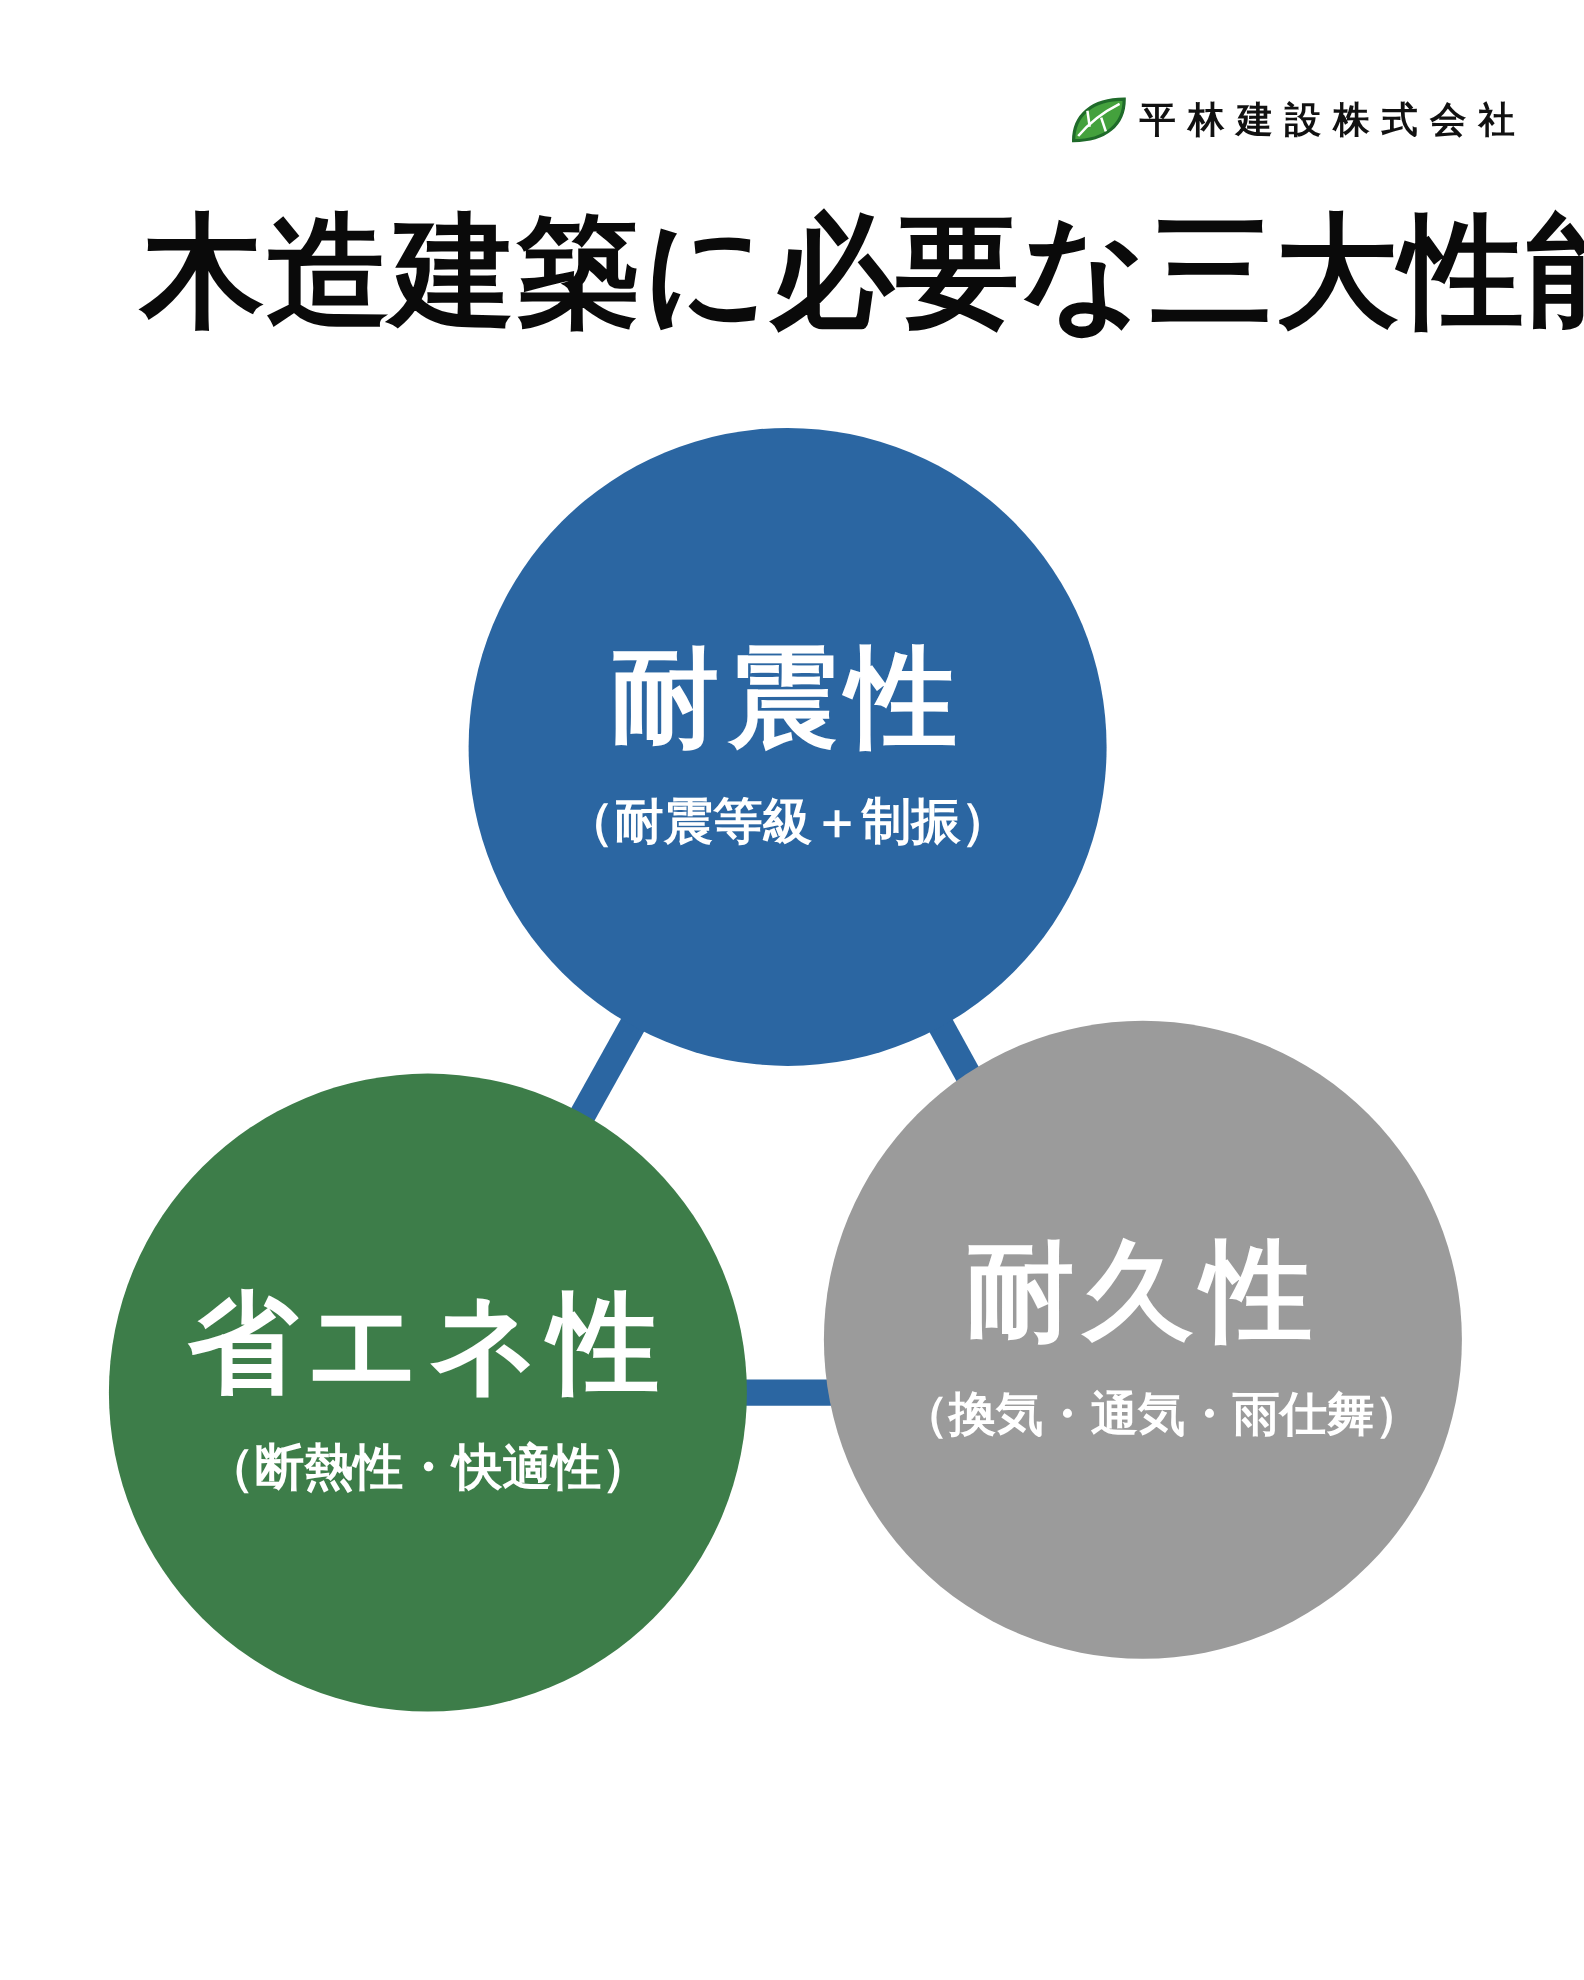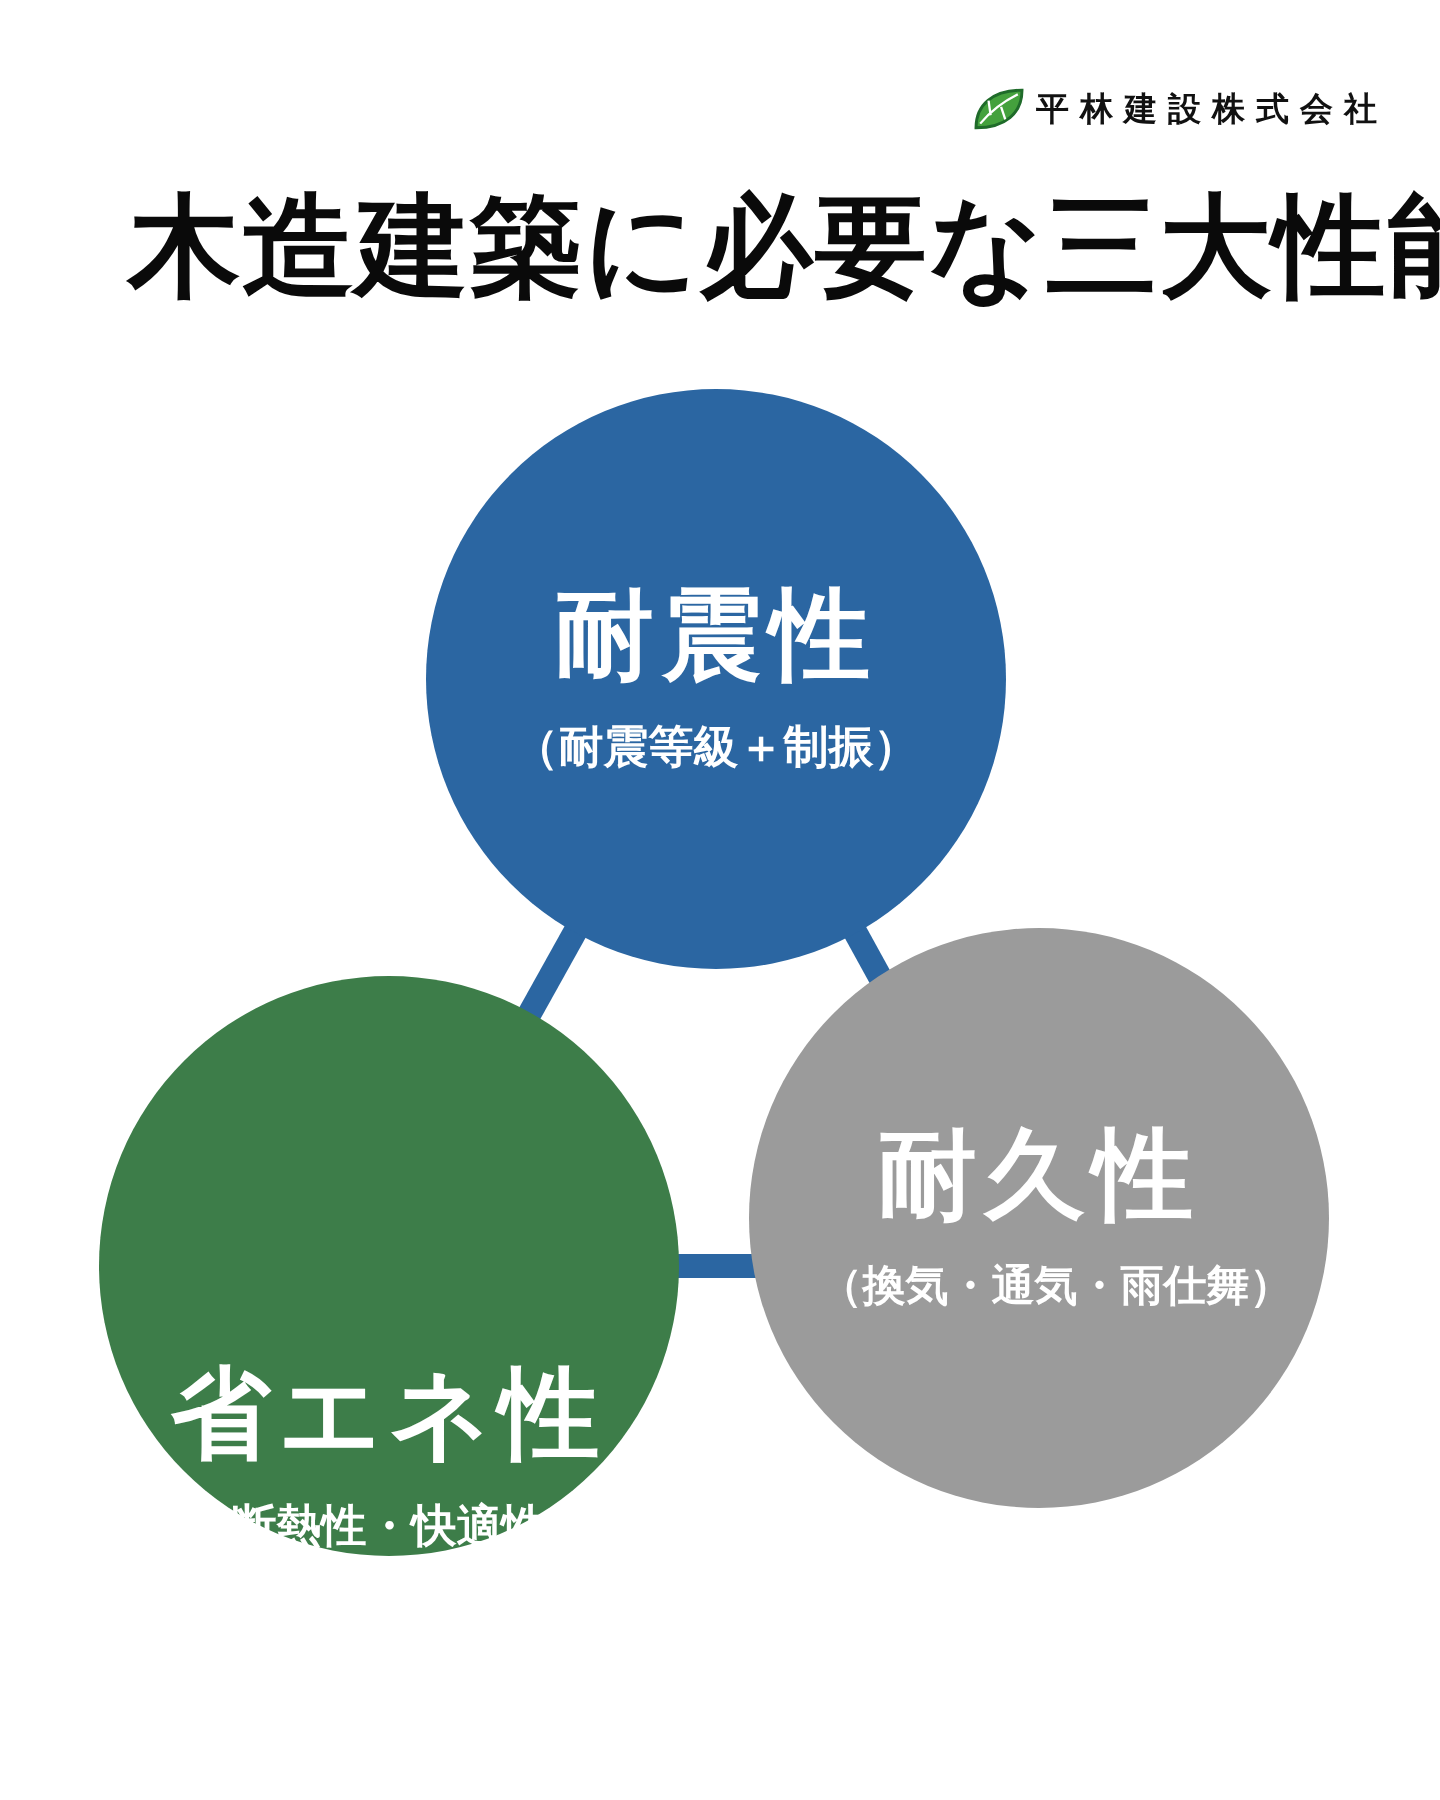--- a/index.html
+++ b/index.html
@@ -106,21 +106,21 @@
       <line class="connector-line" x1="716" y1="679" x2="389" y2="1266" stroke="#2b66a2" stroke-width="24"></line>
       <line class="connector-line" x1="716" y1="679" x2="1039" y2="1266" stroke="#2b66a2" stroke-width="24"></line>
       <line class="connector-line" x1="389" y1="1266" x2="1039" y2="1266" stroke="#2b66a2" stroke-width="24"></line>
     </svg>
 
     <div class="circle circle-blue" style="background: rgb(43, 102, 162); color: rgb(255, 255, 255);">
       <div class="circle-label">耐震性</div>
       <div class="circle-sub">（耐震等級＋制振）</div>
     </div>
 
-    <div class="circle circle-green" style="background: rgb(61, 125, 73); color: rgb(255, 255, 255); justify-content: flex-end;">
+    <div class="circle circle-green" style="background: rgb(61, 125, 73); color: rgb(255, 255, 255);">
       <div class="circle-label">省エネ性</div>
       <div class="circle-sub">（断熱性・快適性）</div>
     </div>
 
     <div class="circle circle-gray" style="background: rgb(155, 155, 155); color: rgb(255, 255, 255);">
       <div class="circle-label">耐久性</div>
       <div class="circle-sub">（換気・通気・雨仕舞）</div>
     </div>
 
   </div>

